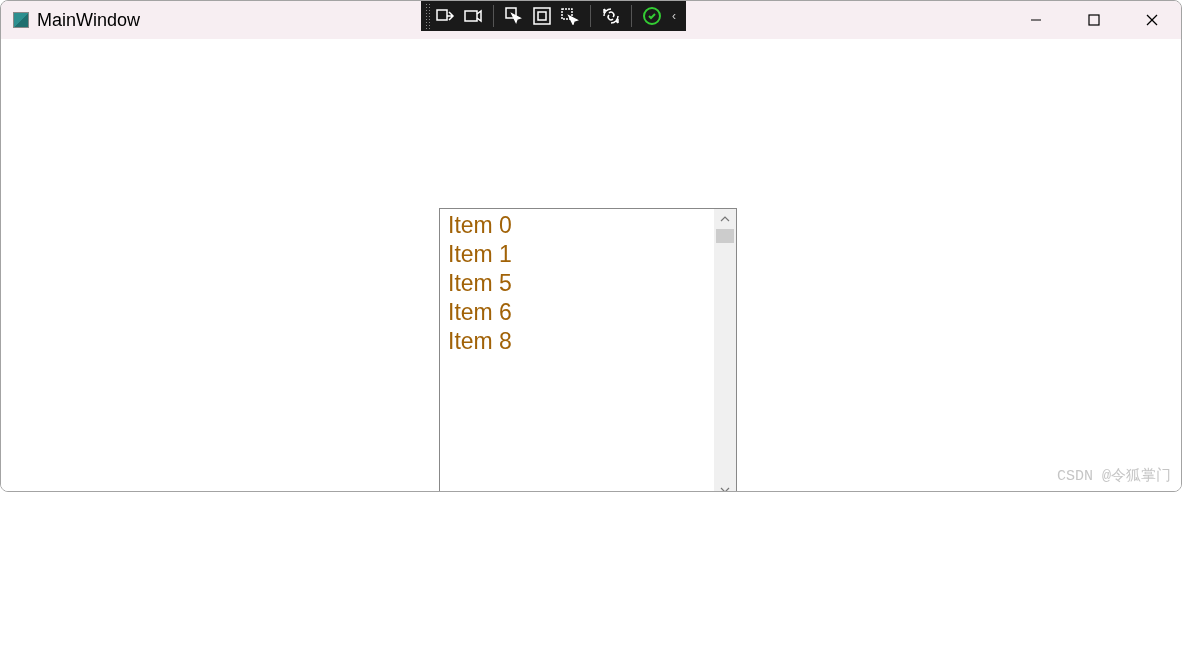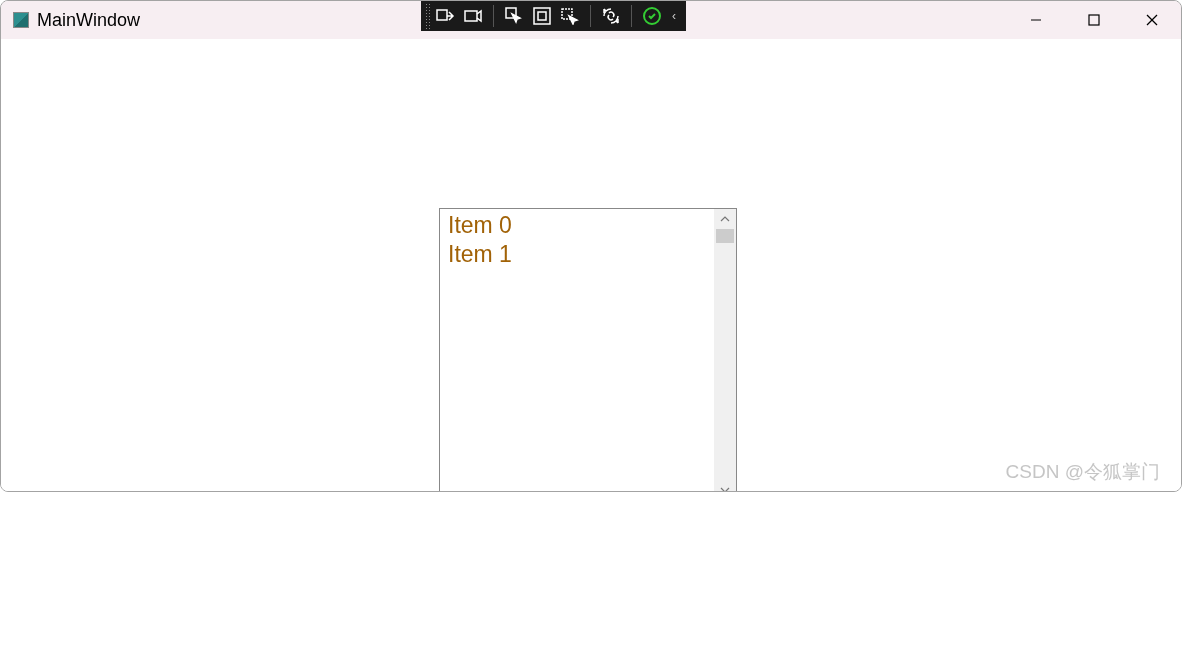--- a/index.html
+++ b/index.html
@@ -27,21 +27,21 @@
   .content { position:absolute; top:38px; left:0; right:0; bottom:0; background:#fff;}
   .listbox { position:absolute; left:438px; top:169px; width:298px; height:293px; border:1px solid #888; background:#fff; display:flex;}
   .items { flex:1; padding:2px 8px; overflow:hidden;}
   .list-item { font-size:23px; color:#a16207; line-height:29px; cursor:default;}
   .scrollbar { width:22px; background:#f0f0f0; border-left:0px solid #ddd; position:relative;}
   .scroll-up, .scroll-down { height:20px; display:flex; align-items:center; justify-content:center; color:#666; font-size:10px; cursor:default;}
   .scroll-up{position:absolute;top:0;left:0;right:0;}
   .scroll-down{position:absolute;bottom:0;left:0;right:0;}
   .scroll-thumb { position:absolute; top:20px; left:2px; right:2px; height:14px; background:#ccc;}
   
-  .watermark { position:absolute; right:21px; bottom:6px; font-size:19px; color:rgba(140,140,140,.5); font-family:Liberation Sans, sans-serif;}
+  .watermark { position:absolute; right:10px; bottom:6px; font-size:15px; color:rgba(140,140,140,.5); font-family:Liberation Mono, monospace;}
 </style>
 </head>
 <body>
 
 <div class="window">
   <div class="titlebar">
     <div class="app-icon"></div>
     <div class="title-text">MainWindow</div>
 
     <div class="debug-bar">
@@ -113,20 +113,23 @@
           </svg>
       </div>
     </div>
   </div>
 
   <div class="content">
     <div class="listbox">
       <div class="items">
         <div class="list-item">Item 0</div>
         <div class="list-item">Item 1</div>
+        <div class="list-item">Item 5</div>
+        <div class="list-item">Item 6</div>
+        <div class="list-item">Item 8</div>
       </div>
       <div class="scrollbar">
         <div class="scroll-up">
           <svg width="10" height="6">
               <path d="M1 5 L5 1 L9 5" fill="none" stroke="#777" stroke-width="1.2"></path>
             </svg>
         </div>
         <div class="scroll-thumb"></div>
         <div class="scroll-down">
           <svg width="10" height="6">

